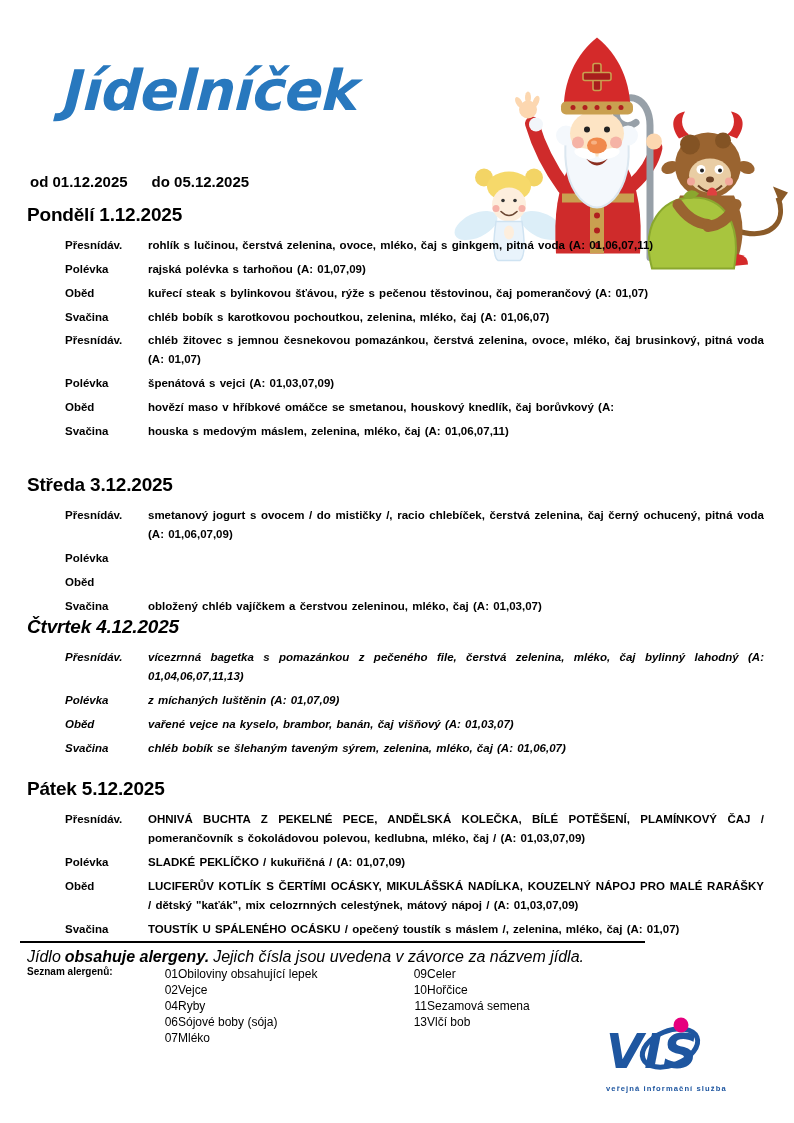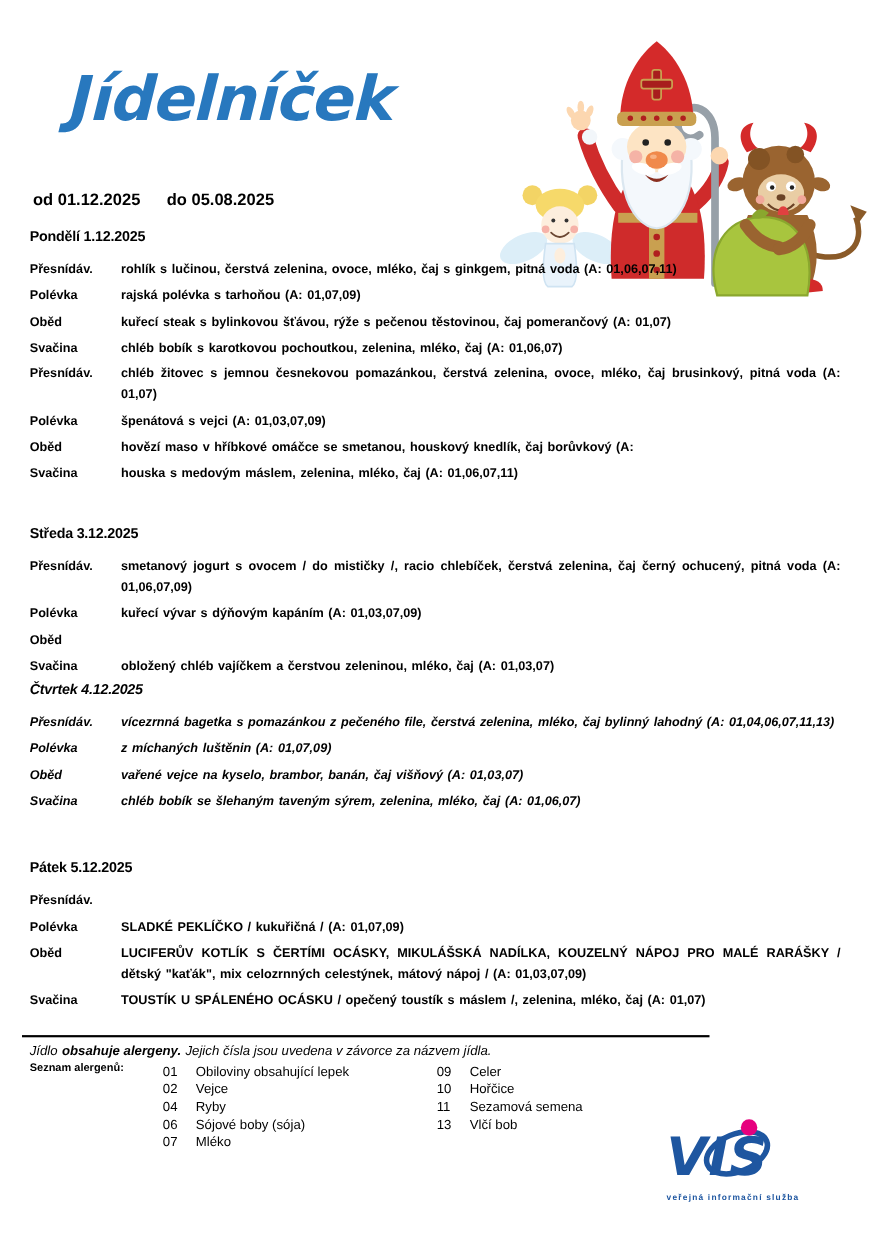--- a/index.html
+++ b/index.html
@@ -19,40 +19,40 @@
     position:absolute; left:30px; top:173px;
     font-size:15px; font-weight:bold; white-space:nowrap;
   }
   .daterange .to { margin-left:24px; }
 
   
   .illustration { position:absolute; left:440px; top:24px; width:354px; height:248px; }
 
   
   .day { position:absolute; left:27px; width:737px; }
-  .day h2 { margin:0 0 12px 0; font-size:13px; line-height:19px; font-weight:bold; letter-spacing:-0.2px; }
+  .day h2 { margin:0 0 12px 0; font-size:19px; line-height:19px; font-weight:bold; letter-spacing:-0.2px; }
   .row { display:flex; margin-bottom:5px; font-size:11.5px; line-height:19px; font-weight:bold; }
-  .row .lbl { flex:0 0 83px; }
+  .row .lbl { flex:0 0 83px;margin-left:38px; }
   .row .txt { flex:1; text-align:justify; word-spacing:1px; }
 
   .d-mon { top:205px; }
   .d-tue { top:331px; }
   .d-wed { top:475px; }
   .d-thu { top:617px;font-style:italic; }
   .d-fri { top:779px; }
 
   
   .divider { position:absolute; left:20px; top:941px; width:625px; border:0; border-top:2px solid #000; margin:0; }
-  .note { position:absolute; left:27px; top:948px; font-size:12px; font-style:italic; }
+  .note { position:absolute; left:27px; top:948px; font-size:16px; font-style:italic; }
   .note .bold { font-weight:bold; margin:0 4px; }
   .alg-label { position:absolute; left:27px; top:966px; font-size:10px;font-weight:bold; }
   .allergens { position:absolute; left:148px; top:966px; display:flex; font-size:12px; }
   .al-col1 { width:249px; }
   .al-row { display:flex; line-height:16px; }
-  .al-num { flex:0 0 30px; }
+  .al-num { flex:0 0 30px;text-align:right; }
 
   
   .vis-logo { position:absolute; left:604px; top:1016px; width:148px; height:82px; }
 </style>
 </head>
 <body>
 
 <div class="page">
 
   <div class="title">Jídelníček</div>
@@ -140,21 +140,21 @@
       <path d="M240 170 Q226 202 238 238 L296 238 Q310 202 294 170 Z" fill="#9a6430"></path>
       <path d="M292 228 Q308 228 308 239 L288 241 Z" fill="#d42a2a"></path>
       <path d="M212 243 C200 198 222 174 250 172 C284 170 302 198 294 243 Z" fill="#a8c53e" stroke="#8aa72e" stroke-width="2"></path>
       <path d="M243 171 Q250 160 259 168 Q252 177 243 171 Z" fill="#8aa72e"></path>
       <path d="M238 179 Q250 197 268 199" stroke="#9a6430" stroke-width="11" fill="none" stroke-linecap="round"></path>
       <path d="M296 179 Q286 199 268 201" stroke="#9a6430" stroke-width="11" fill="none" stroke-linecap="round"></path>
     </g>
   </svg>
 
   <div class="daterange">
-    <span class="from">od 01.12.2025</span><span class="to">do 05.08.2025</span>
+    <span class="from">od 01.12.2025</span><span class="to">do 05.12.2025</span>
   </div>
 
   <section class="day d-mon">
     <h2>Pondělí 1.12.2025</h2>
     <div class="row">
         <span class="lbl">Přesnídáv.</span>
         <span class="txt">rohlík s lučinou, čerstvá zelenina, ovoce, mléko, čaj s ginkgem, pitná voda  (A: 01,06,07,11)</span>
       </div>
     <div class="row">
         <span class="lbl">Polévka</span>
@@ -190,21 +190,20 @@
   </section>
 
   <section class="day d-wed">
     <h2>Středa 3.12.2025</h2>
     <div class="row">
         <span class="lbl">Přesnídáv.</span>
         <span class="txt">smetanový jogurt s ovocem / do mističky /, racio chlebíček, čerstvá zelenina, čaj černý ochucený, pitná voda  (A: 01,06,07,09)</span>
       </div>
     <div class="row">
         <span class="lbl">Polévka</span>
-        <span class="txt">kuřecí vývar s dýňovým kapáním  (A: 01,03,07,09)</span>
       </div>
     <div class="row">
         <span class="lbl">Oběd</span>
       </div>
     <div class="row">
         <span class="lbl">Svačina</span>
         <span class="txt">obložený chléb vajíčkem a čerstvou zeleninou, mléko, čaj  (A: 01,03,07)</span>
       </div>
   </section>
 
@@ -225,20 +224,21 @@
     <div class="row">
         <span class="lbl">Svačina</span>
         <span class="txt">chléb bobík se šlehaným taveným sýrem, zelenina, mléko, čaj  (A: 01,06,07)</span>
       </div>
   </section>
 
   <section class="day d-fri">
     <h2>Pátek 5.12.2025</h2>
     <div class="row">
         <span class="lbl">Přesnídáv.</span>
+        <span class="txt">OHNIVÁ BUCHTA Z PEKELNÉ PECE, ANDĚLSKÁ KOLEČKA, BÍLÉ POTĚŠENÍ, PLAMÍNKOVÝ ČAJ  / pomerančovník s čokoládovou polevou, kedlubna, mléko, čaj /  (A: 01,03,07,09)</span>
       </div>
     <div class="row">
         <span class="lbl">Polévka</span>
         <span class="txt">SLADKÉ PEKLÍČKO / kukuřičná /  (A: 01,07,09)</span>
       </div>
     <div class="row">
         <span class="lbl">Oběd</span>
         <span class="txt">LUCIFERŮV KOTLÍK S ČERTÍMI OCÁSKY, MIKULÁŠSKÁ NADÍLKA, KOUZELNÝ NÁPOJ PRO MALÉ RARÁŠKY / dětský "kaťák", mix celozrnných celestýnek, mátový nápoj /  (A: 01,03,07,09)</span>
       </div>
     <div class="row">

